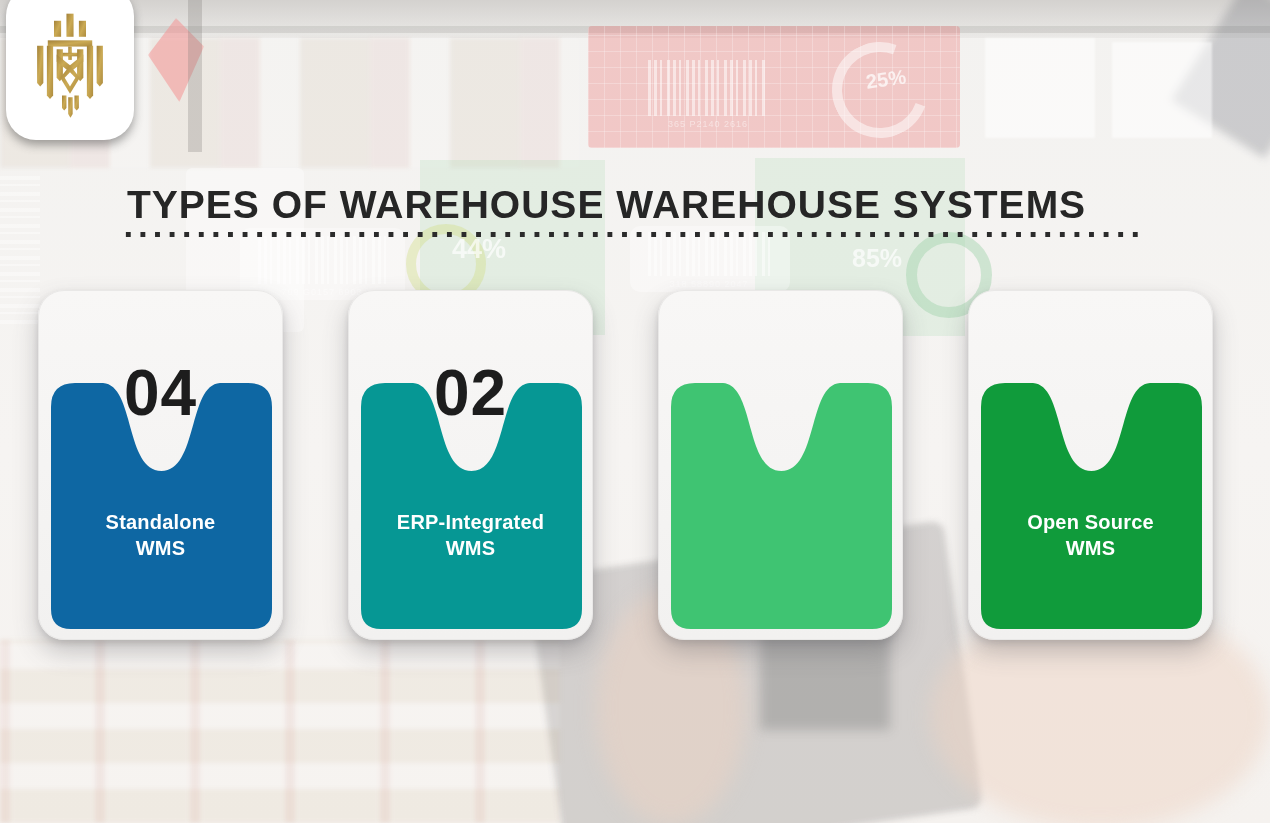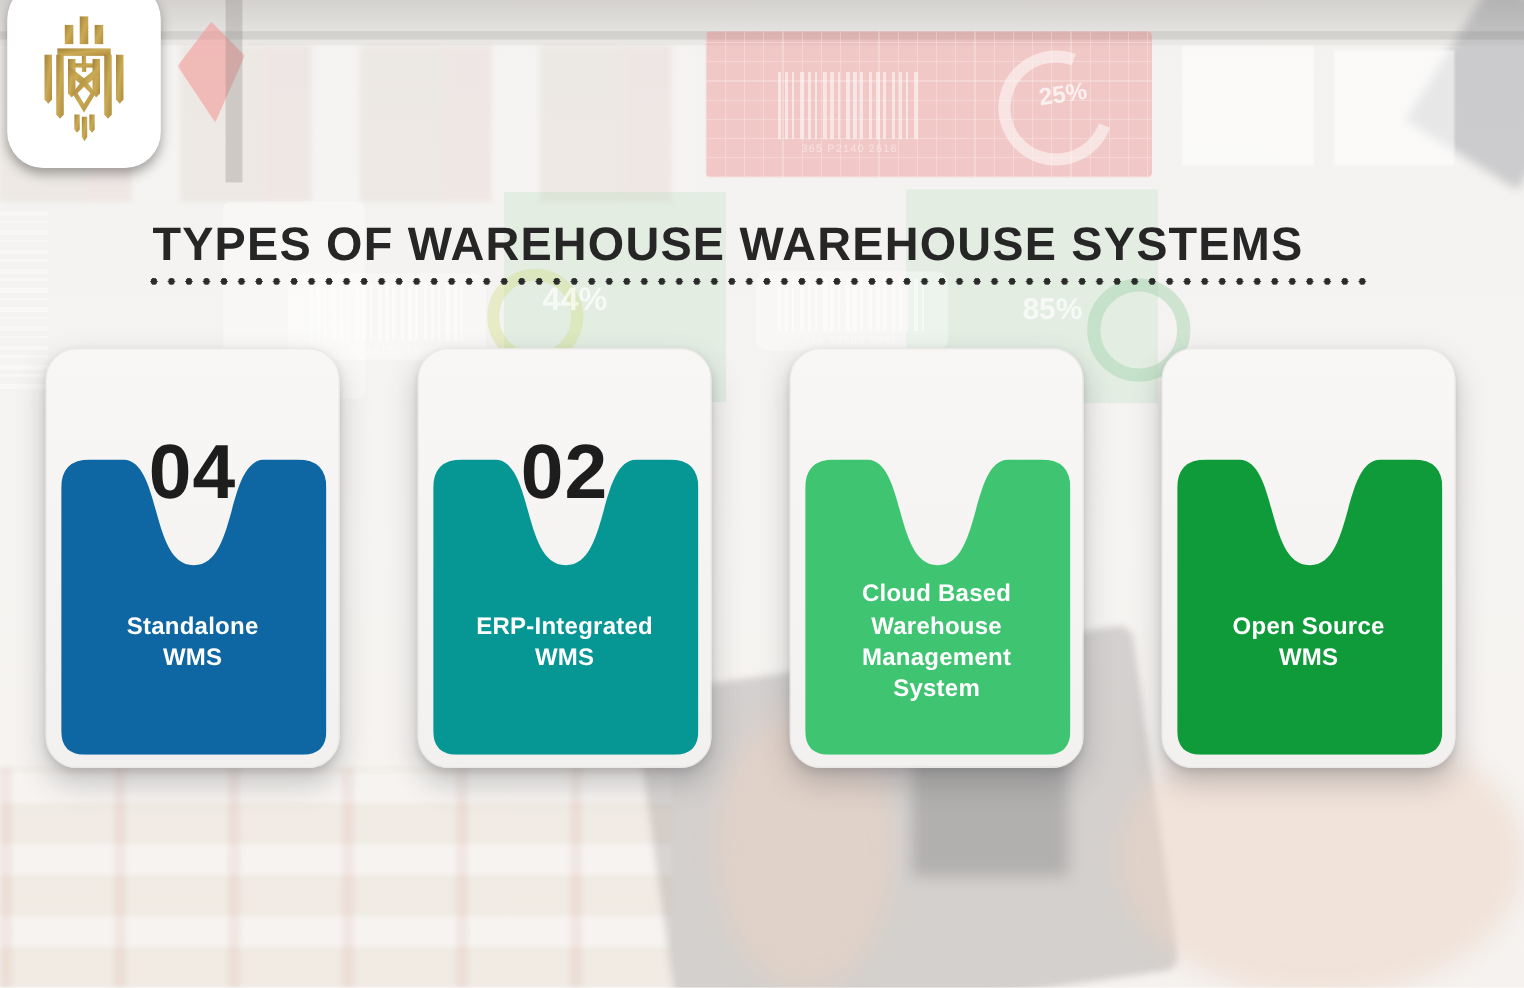--- a/index.html
+++ b/index.html
@@ -162,23 +162,20 @@
   </svg>
   <div class="card-label">
       <span>ERP-Integrated<br>WMS</span>
     </div>
 </div>
 
 <div class="card" style="left:658px;">
   <svg class="card-notch" viewBox="0 0 221 246" preserveAspectRatio="none">
     <path d="M0 24 Q0 0 24 0 L52 0 C84 2 74 88 110.5 88 C147 88 137 2 169 0 L197 0 Q221 0 221 24 L221 226 Q221 246 201 246 L20 246 Q0 246 0 226 Z" fill="#3fc472"></path>
   </svg>
-  <div class="card-label">
-      <span>Cloud Based<br>Warehouse<br>Management<br>System</span>
-    </div>
 </div>
 
 <div class="card" style="left:968px;">
   <svg class="card-notch" viewBox="0 0 221 246" preserveAspectRatio="none">
     <path d="M0 24 Q0 0 24 0 L52 0 C84 2 74 88 110.5 88 C147 88 137 2 169 0 L197 0 Q221 0 221 24 L221 226 Q221 246 201 246 L20 246 Q0 246 0 226 Z" fill="#109b3b"></path>
   </svg>
   <div class="card-label">
       <span>Open Source<br>WMS</span>
     </div>
 </div>

